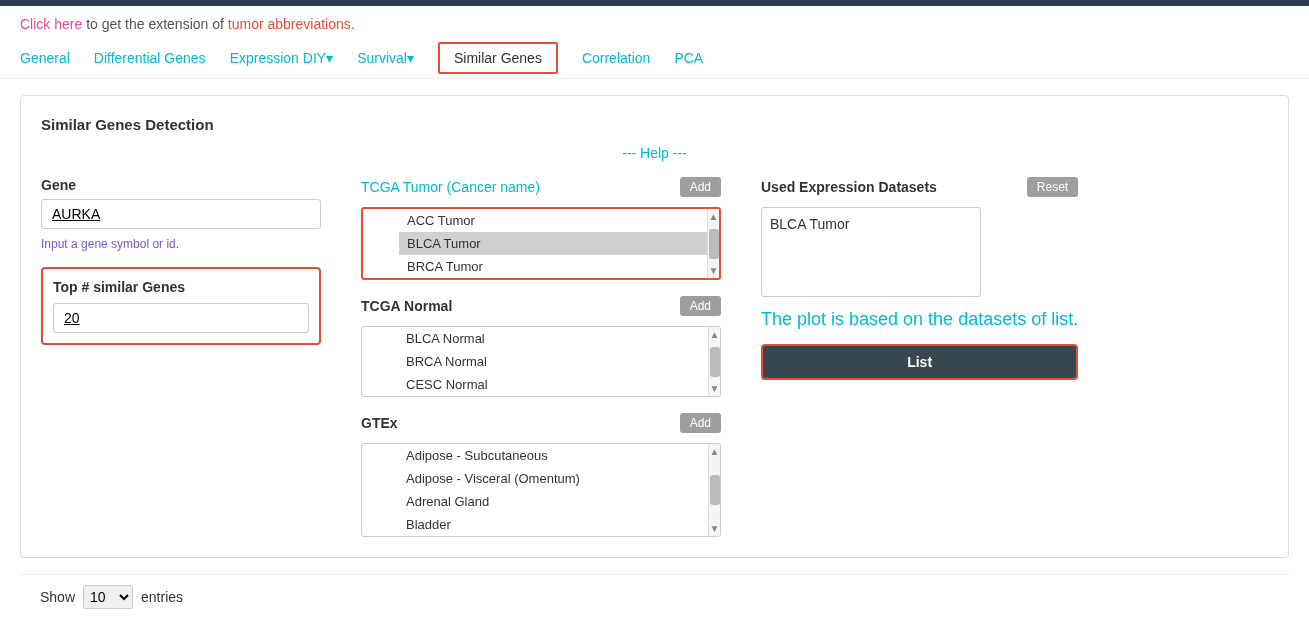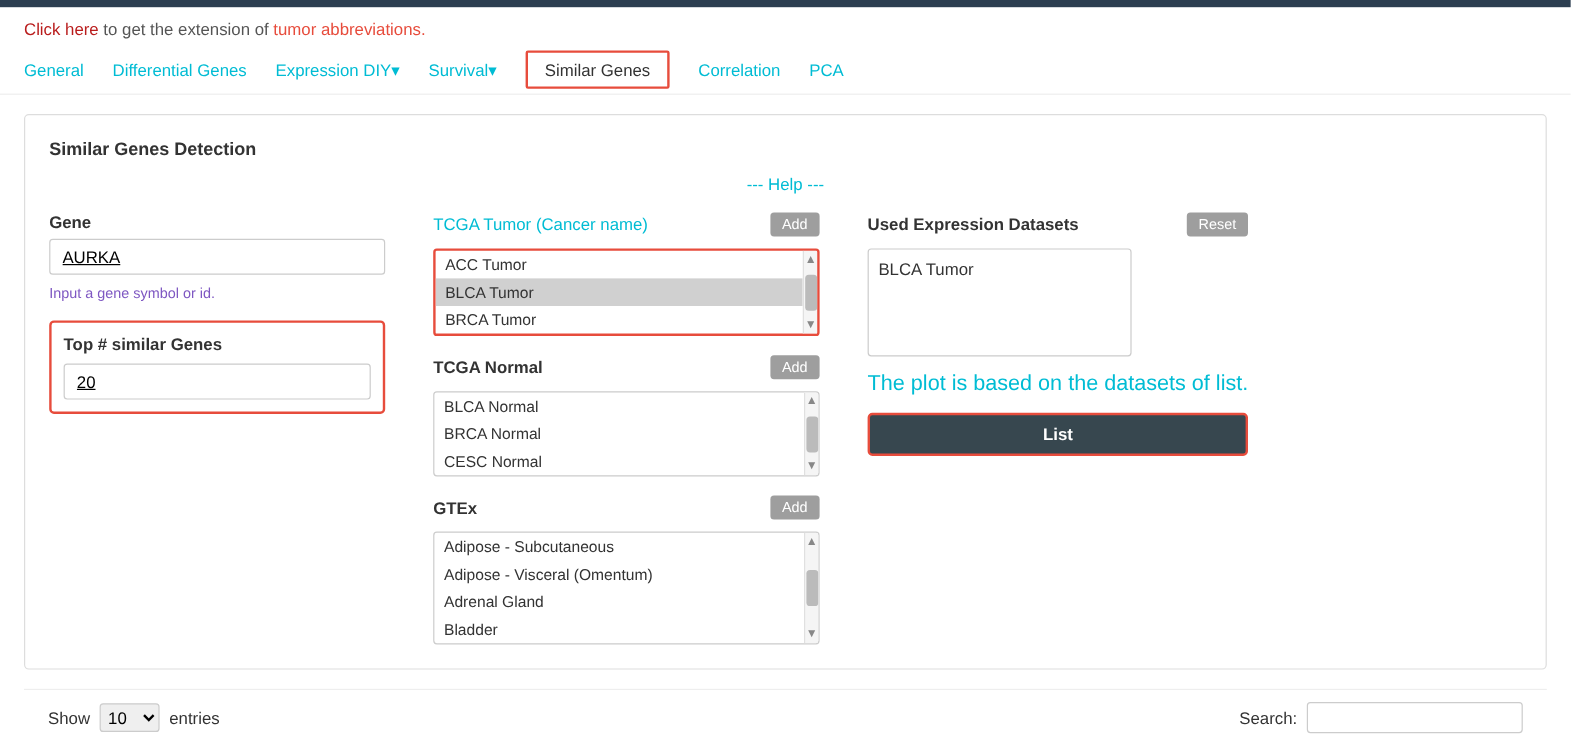--- a/index.html
+++ b/index.html
@@ -10,21 +10,21 @@
       height: 6px;
     }
 
     .header-notice {
       padding: 10px 20px;
       font-size: 14px;
       color: #555;
     }
 
     .header-notice .click-link {
-      color: #b91c1c;
+      color: #ec4899;
       text-decoration: none;
       cursor: pointer;
     }
 
     .header-notice .tumor-text {
       color: #e74c3c;
     }
 
     .nav-bar {
       display: flex;
@@ -277,21 +277,22 @@
       color: #888;
       cursor: pointer;
       user-select: none;
     }
 
     .listbox-container {
       display: flex;
       border: 1px solid #ccc;
       border-radius: 3px;
       overflow: hidden;
-      width: 322px;
+      width: 360px;
+      padding-left: 36px;
     }
 
     .listbox-container.highlighted {
       border: 2px solid #e74c3c;
     }
 
     .listbox-inner {
       flex: 1;
       overflow-y: hidden;
     }
@@ -412,19 +413,15 @@
       <div class="show-entries">
         <span>Show</span>
         <select>
           <option>10</option>
           <option>25</option>
           <option>50</option>
           <option>100</option>
         </select>
         <span>entries</span>
       </div>
-      <div style="display:flex; align-items:center; gap:8px;">
-        <span class="search-label">Search:</span>
-        <input class="search-input" type="text" style="">
-      </div>
     </div>
   </div>
 </div>
 
 </body></html>

